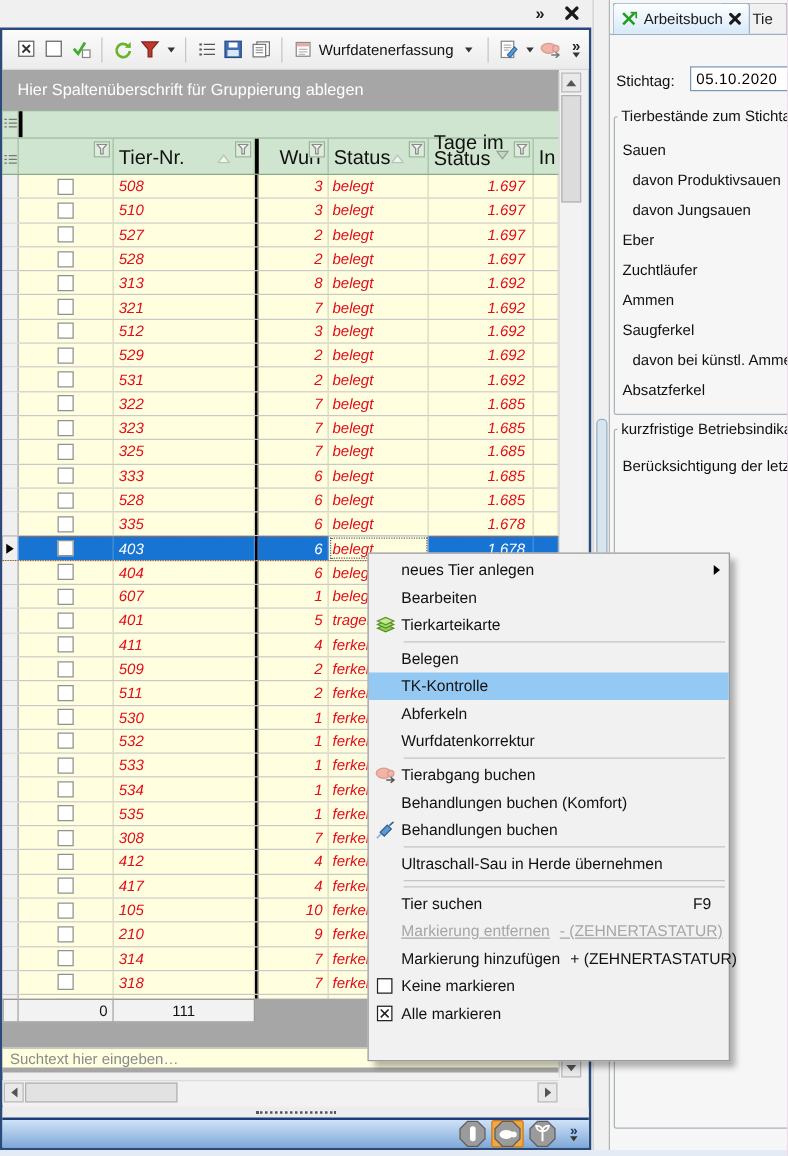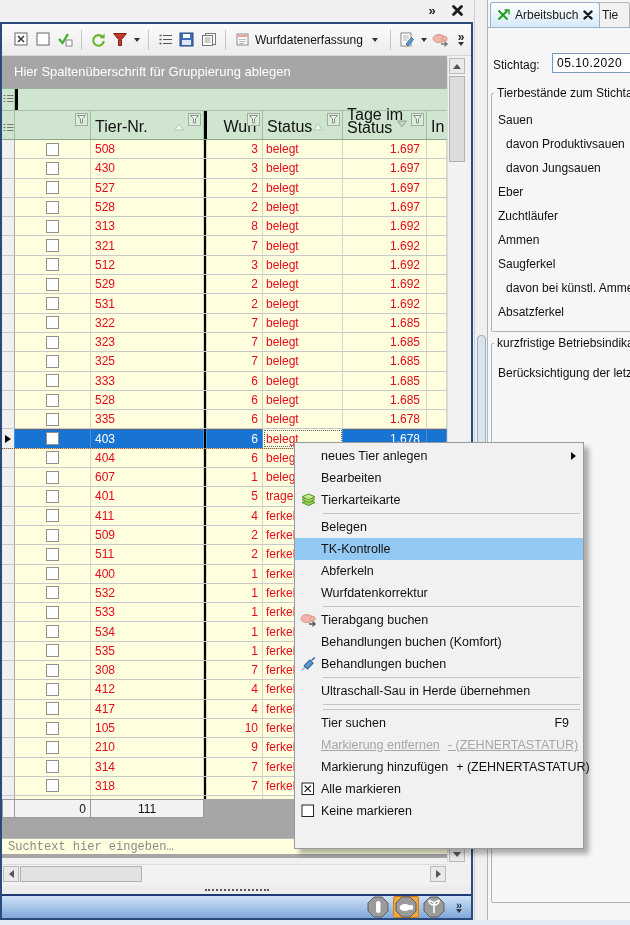--- a/index.html
+++ b/index.html
@@ -41,21 +41,21 @@
   .w-in{flex:1;border-right:none;}
   .w-fix{width:189px;flex:none;}
   .band-label{font-size:12px;text-align:center;line-height:21px;color:#111;}
   .hlabel{position:absolute;left:4px;bottom:3px;font-size:16px;color:#111;white-space:nowrap;}
   .hlabel.right{left:auto;right:5px;}
   .funnel-btn{position:absolute;top:2px;right:2px;width:13px;height:13px;background:#ddecdd;border:1px solid #9ab49a;box-sizing:border-box;display:flex;align-items:center;justify-content:center;}
   .sortglyph{position:absolute;right:19px;top:9px;}
   .indicon{position:absolute;left:1px;bottom:3px;}
 
   
-  #grid-rows{position:absolute;left:0;top:84px;width:100%;height:659px;overflow:hidden;background:#f9a8d4;}
+  #grid-rows{position:absolute;left:0;top:84px;width:100%;height:659px;overflow:hidden;background:#f9a8d4;font-style:italic;}
   .grow{display:flex;height:19.3px;background:var(--yellow,#ffffdf);box-sizing:border-box;border-bottom:1px solid #c9c9c9;position:relative;}
   .grow .c{position:relative;box-sizing:border-box;border-right:1px solid #d8d8c0;font-size:12px;color:var(--red,#e30b1c);display:flex;align-items:center;overflow:hidden;white-space:nowrap;}
   .grow .c.w-ind{background:#f0f0f0;border-right:1px solid #a8a8a8;}
   .grow .c.w-tier{padding-left:4px;}
   .grow .c.w-wurf{justify-content:flex-end;padding-right:4px;}
   .grow .c.w-status{padding-left:3px;}
   .grow .c.w-tage{justify-content:flex-end;padding-right:6px;}
   .cb{width:13px;height:13px;background:#fff;border:1px solid #919191;box-sizing:border-box;margin-left:31px;}
   .grow.sel{background:var(--sel,#1874d2);outline:1px dotted #a05a20;outline-offset:-1px;}
   .grow.sel .c{color:#fff;border-right-color:#4a8edc;}
@@ -64,21 +64,21 @@
   .rowarrow{display:none;width:0;height:0;border-top:4px solid transparent;border-bottom:4px solid transparent;border-left:6px solid #000;margin-left:3px;}
   .grow.sel .rowarrow{display:block;}
 
   
   .footer-row{position:absolute;left:0;top:743px;width:100%;height:19px;display:flex;background:#a6a6a6;}
   .fcell{box-sizing:border-box;background:#f2f2f2;border:1px solid #9a9a9a;border-left:none;font-size:12px;color:#111;display:flex;align-items:center;}
   .fcell.w-ind{border-left:1px solid #9a9a9a;}
   .fcell.num-right{justify-content:flex-end;padding-right:4px;}
   .fcell.num-center{justify-content:center;}
   .below-gray{position:absolute;left:0;top:762px;width:100%;height:20px;background:#a6a6a6;}
-  .search-box{position:absolute;left:0;top:782px;width:100%;height:16px;background:var(--yellow,#ffffdf);border:none;border-top:1px solid #b9b9b9;box-sizing:border-box;font-family:Liberation Mono, monospace;font-size:12px;color:#333;padding:0 0 0 6px;outline:none;}
+  .search-box{position:absolute;left:0;top:782px;width:100%;height:16px;background:var(--yellow,#ffffdf);border:none;border-top:1px solid #b9b9b9;box-sizing:border-box;font-family:Liberation Sans, sans-serif;font-size:12px;color:#333;padding:0 0 0 6px;outline:none;}
   .search-box::placeholder{color:#8a8a8a;}
 
   
   .vscroll{position:absolute;left:445px;top:34px;width:19px;height:804px;background:#f2f2f2;border-left:1px solid #dcdcdc;box-sizing:border-box;}
   .sbtn{position:absolute;left:1px;width:16px;height:16px;background:#e9e9e9;border:1px solid #b9b9b9;box-sizing:border-box;display:flex;align-items:center;justify-content:center;}
   .vscroll .up{top:0;}
   .vscroll .down{bottom:0;}
   .vthumb{position:absolute;left:1px;top:18px;width:16px;height:86px;background:#dcdcdc;border:1px solid #b0b0b0;box-sizing:border-box;}
   .tri-up{width:0;height:0;border-left:4px solid transparent;border-right:4px solid transparent;border-bottom:5px solid #555;}
   .tri-down{width:0;height:0;border-left:4px solid transparent;border-right:4px solid transparent;border-top:5px solid #555;}
@@ -329,21 +329,21 @@
     <div class="c w-status status">belegt</div>
     <div class="c w-tage tage">1.697</div>
     <div class="c w-in"></div>
   </div>
 
   <div class="grow">
     <div class="c w-ind"></div>
     <div class="c w-chk">
               <span class="cb"></span>
             </div>
-    <div class="c w-tier tier">430</div>
+    <div class="c w-tier tier">510</div>
     <div class="c w-div"></div>
     <div class="c w-wurf wurf">3</div>
     <div class="c w-status status">belegt</div>
     <div class="c w-tage tage">1.697</div>
     <div class="c w-in"></div>
   </div>
 
   <div class="grow">
     <div class="c w-ind"></div>
     <div class="c w-chk">
@@ -604,21 +604,21 @@
     <div class="c w-status status">ferkelnd</div>
     <div class="c w-tage tage"></div>
     <div class="c w-in"></div>
   </div>
 
   <div class="grow">
     <div class="c w-ind"></div>
     <div class="c w-chk">
               <span class="cb"></span>
             </div>
-    <div class="c w-tier tier">400</div>
+    <div class="c w-tier tier">530</div>
     <div class="c w-div"></div>
     <div class="c w-wurf wurf">1</div>
     <div class="c w-status status">ferkelnd</div>
     <div class="c w-tage tage"></div>
     <div class="c w-in"></div>
   </div>
 
   <div class="grow">
     <div class="c w-ind"></div>
     <div class="c w-chk">
@@ -998,30 +998,30 @@
   <div class="mi">
     <span class="mi-icon"></span>
     <span class="mi-label">Markierung hinzufügen</span>
     <span class="mi-short inline">+ (ZEHNERTASTATUR)</span>
   </div>
 
   <div class="mi">
     <span class="mi-icon">
           <svg width="14" height="14">
             <rect x="1" y="1" width="11.5" height="11.5" fill="#fff" stroke="#222"></rect>
-            <path d="M3.6 3.6 L9.9 9.9 M9.9 3.6 L3.6 9.9" stroke="#222" stroke-width="1.3"></path>
           </svg>
         </span>
-    <span class="mi-label">Alle markieren</span>
+    <span class="mi-label">Keine markieren</span>
     <span class="mi-short"></span>
   </div>
 
   <div class="mi">
     <span class="mi-icon">
           <svg width="14" height="14">
             <rect x="1" y="1" width="11.5" height="11.5" fill="#fff" stroke="#222"></rect>
+            <path d="M3.6 3.6 L9.9 9.9 M9.9 3.6 L3.6 9.9" stroke="#222" stroke-width="1.3"></path>
           </svg>
         </span>
-    <span class="mi-label">Keine markieren</span>
+    <span class="mi-label">Alle markieren</span>
     <span class="mi-short"></span>
   </div>
 </div>
 </div>
 
 </body></html>

